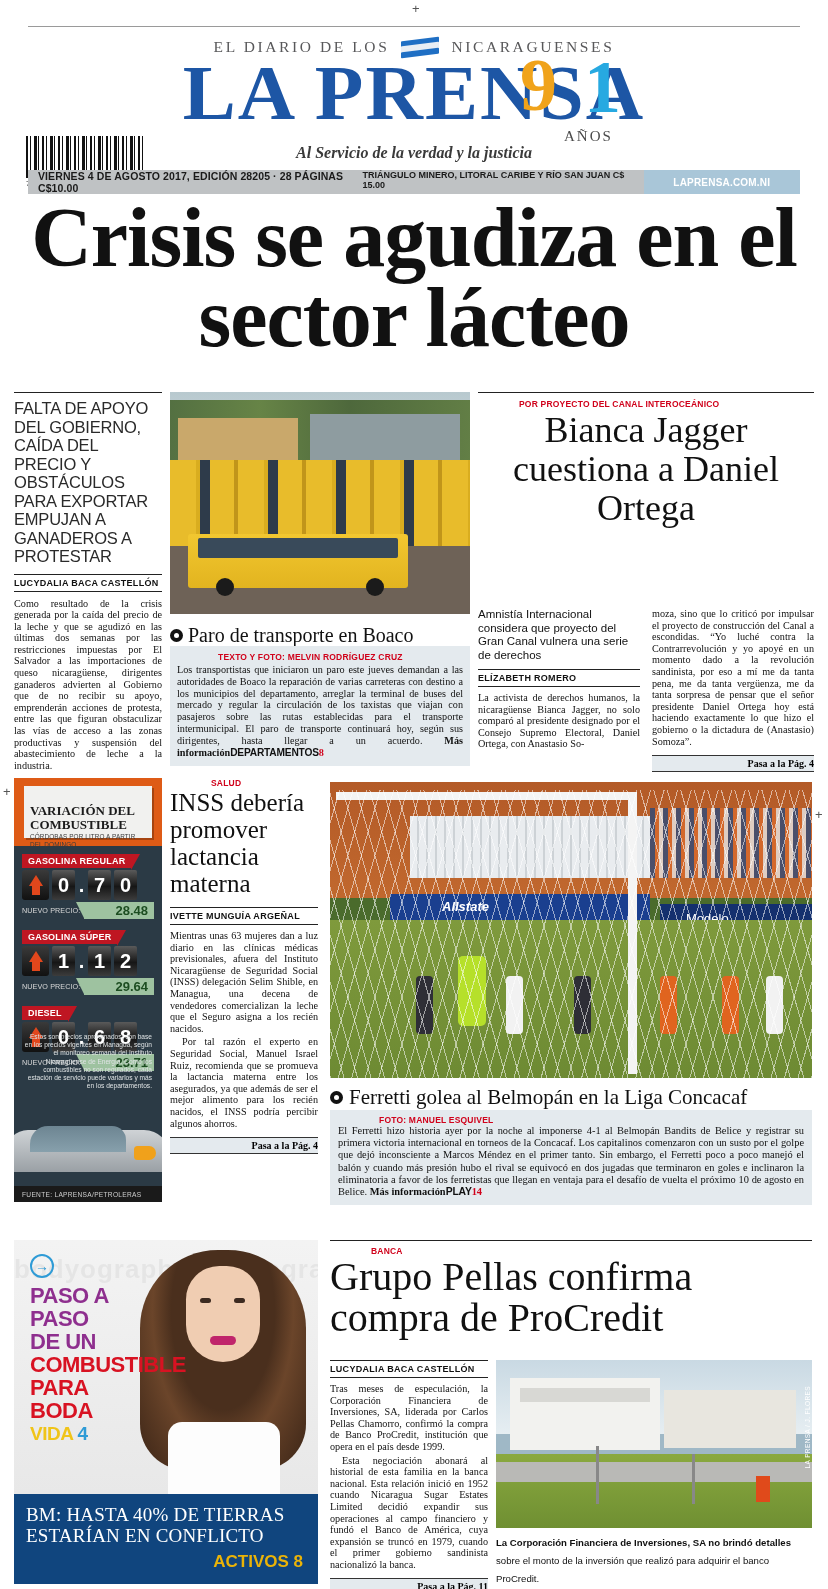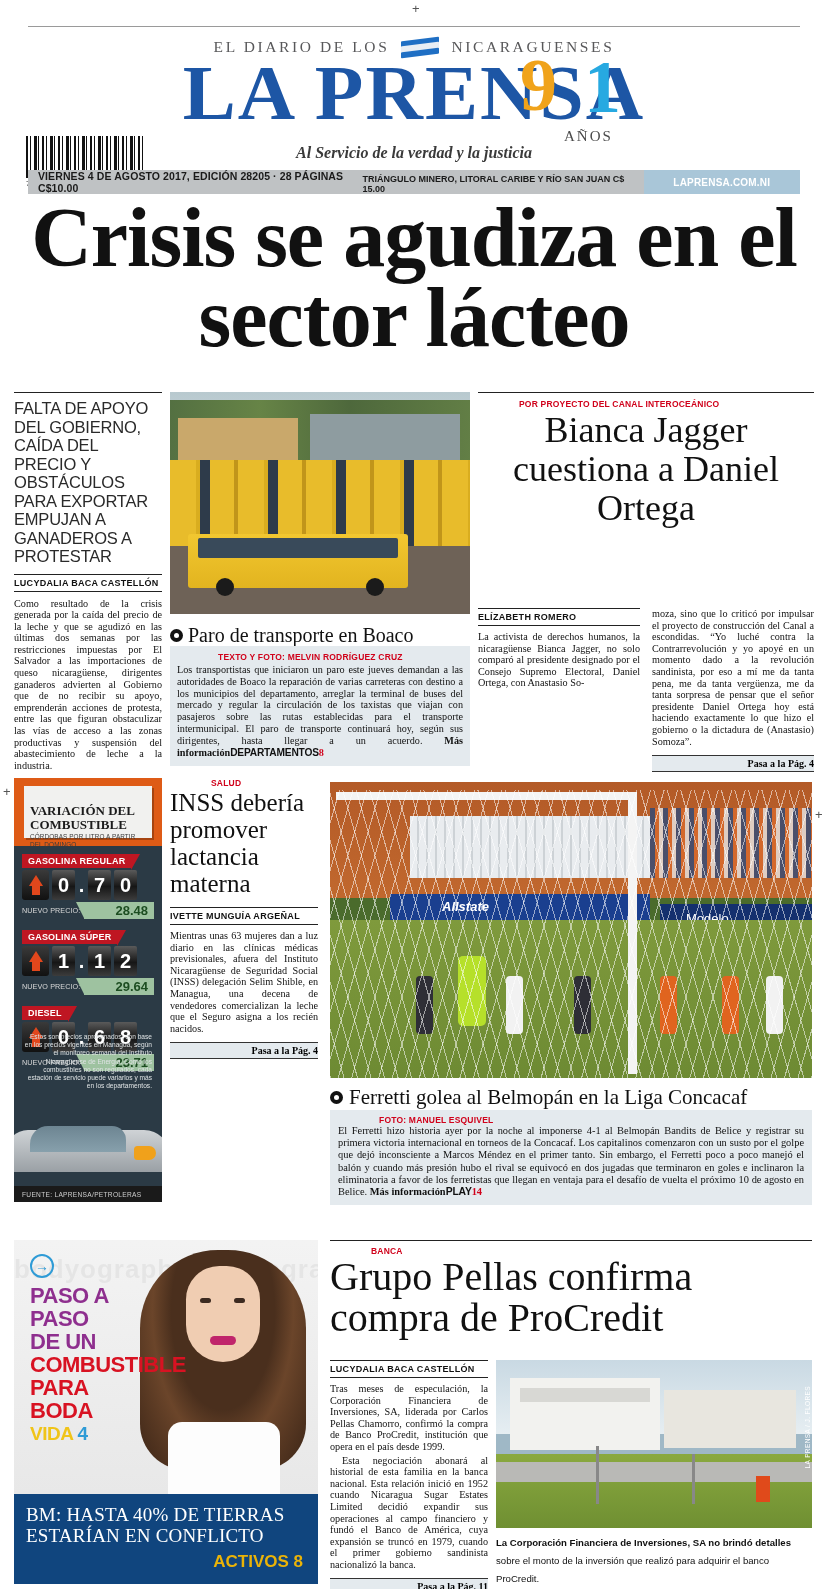--- a/index.html
+++ b/index.html
@@ -64,21 +64,21 @@
   .barcode { position:absolute; left:26px; top:110px; width:118px; height:52px; }
   .barcode .bars { width:118px; height:42px; background:
       repeating-linear-gradient(to right,
         #111 0 2px, #fff 2px 4px, #111 4px 5px, #fff 5px 8px,
         #111 8px 11px, #fff 11px 12px, #111 12px 13px, #fff 13px 16px); }
   .barcode .num { font-size:8px; color:#111; letter-spacing:.4px; margin-top:1px; }
 
   
   .infostrip {
     position:absolute; left:28px; top:170px; width:772px; height:24px;
-    background:#bfc2c4; display:flex; align-items:flex-end;
+    background:#bfc2c4; display:flex; align-items:flex-start;
   }
   .infostrip .seg1 { padding-left:10px; font-size:10.5px; font-weight:700; color:#1a1a1a; letter-spacing:.1px; }
   .infostrip .seg2 { margin-left:auto; padding-right:14px; font-size:9px; font-weight:700; color:#1a1a1a; }
   .infostrip .seg3 {
     width:168px; height:24px; background:#a9c6d8; color:#fff;
     display:flex; align-items:center; justify-content:center;
     font-size:10px; font-weight:700; letter-spacing:.2px;
   }
 
   
@@ -406,20 +406,21 @@
   </div>
 
   <div class="col-bianca">
     <div class="bianca-rule"></div>
     <div class="redlabel bianca-kicker">POR PROYECTO DEL CANAL INTEROCEÁNICO</div>
     <div class="bianca-head">Bianca Jagger cuestiona a Daniel Ortega</div>
   </div>
 
   <div class="bianca-cols">
     <div class="c">
+      <div class="bianca-sub">Amnistía Internacional considera que proyecto del Gran Canal vulnera una serie de derechos</div>
       <div class="byline">ELÍZABETH ROMERO</div>
       <div class="body-text" style="margin-top:5px;">La activista de derechos humanos, la nicaragüense Bianca Jagger, no solo comparó al presidente designado por el Consejo Supremo Electoral, Daniel Ortega, con Anastasio So-</div>
     </div>
     <div class="c">
       <div class="body-text">moza, sino que lo criticó por impulsar el proyecto de construcción del Canal a escondidas. “Yo luché contra la Contrarrevolución y yo apoyé en un momento dado a la revolución sandinista, por eso a mí me da tanta pena, me da tanta vergüenza, me da tanta sorpresa de pensar que el señor presidente Daniel Ortega hoy está haciendo exactamente lo que hizo el gobierno o la dictadura de (Anastasio) Somoza”.</div>
       <div class="jump" style="margin-top:8px;">Pasa a la Pág. 4</div>
     </div>
   </div>
 
   <div class="fuelbox">
@@ -482,20 +483,21 @@
         <div class="lamp"></div>
     </div>
     <div class="fuel-src">FUENTE: LAPRENSA/PETROLERAS</div>
   </div>
 
   <div class="col-inss">
     <div class="redlabel inss-kicker">SALUD</div>
     <div class="inss-head">INSS debería promover lactancia materna</div>
     <div class="byline inss-byline">IVETTE MUNGUÍA ARGEÑAL</div>
     <div class="body-text inss-body">Mientras unas 63 mujeres dan a luz diario en las clínicas médicas previsionales, afuera del Instituto Nicaragüense de Seguridad Social (INSS) delegación Selim Shible, en Managua, una decena de vendedores comercializan la leche que el Seguro asigna a los recién nacidos.</div>
+    <div class="body-text" style="text-indent:12px; margin-top:2px;">Por tal razón el experto en Seguridad Social, Manuel Israel Ruiz, recomienda que se promueva la lactancia materna entre los asegurados, ya que además de ser el mejor alimento para los recién nacidos, el INSS podría percibir algunos ahorros.</div>
     <div class="jump inss-jump">Pasa a la Pág. 4</div>
   </div>
 
   <div class="soccer">
     <div class="stand"></div>
     <div class="seats"></div>
     <div class="crowd"></div>
     <div class="board">
         <span>Allstate</span>
       </div>

